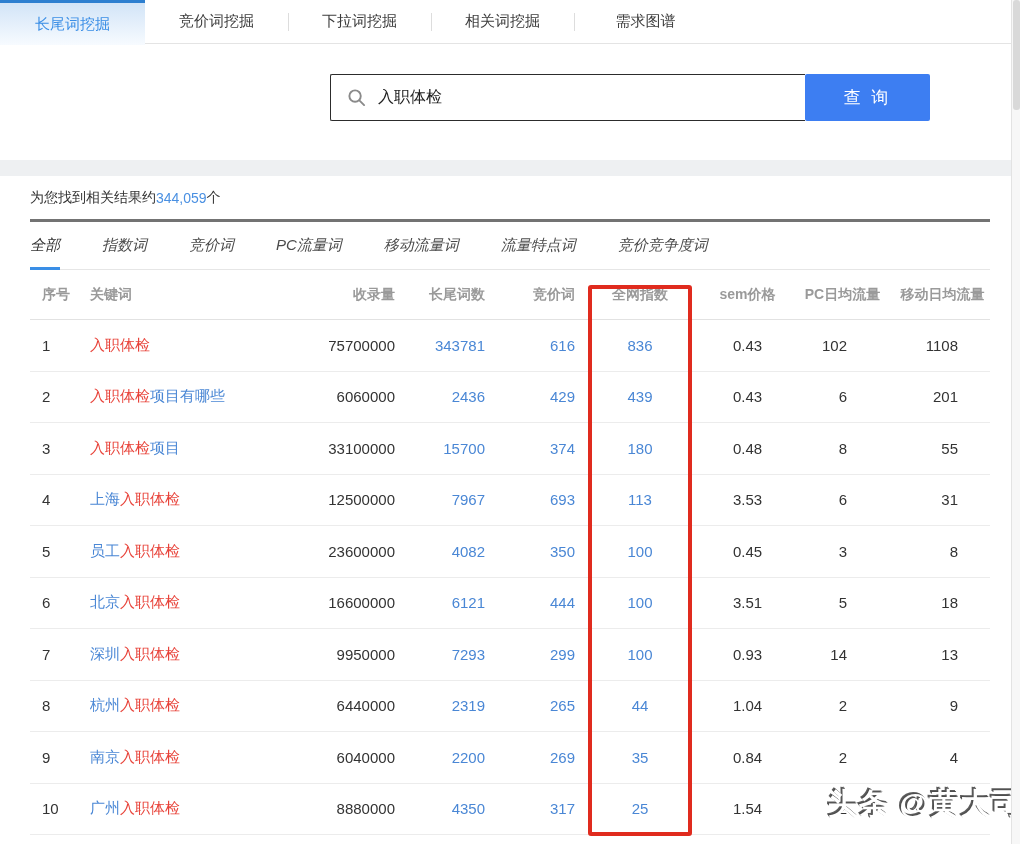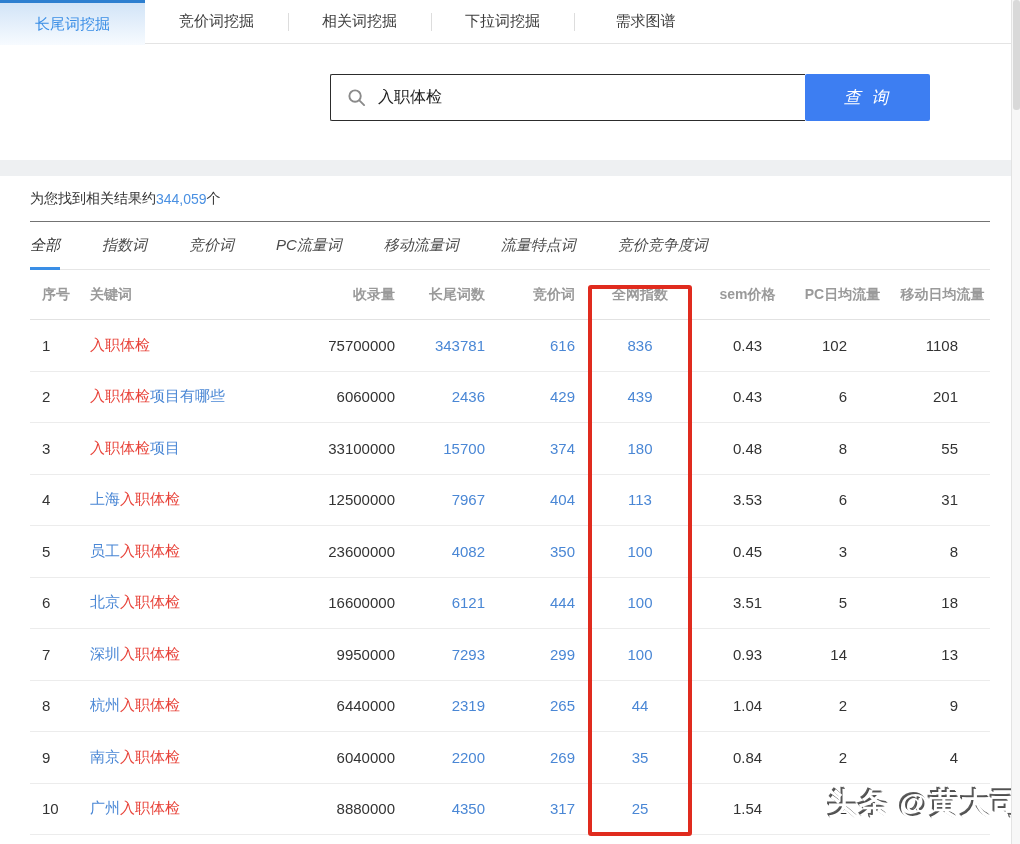--- a/index.html
+++ b/index.html
@@ -19,28 +19,28 @@
 
   
   .search-section { position:relative; height:116px; background:#fff; }
   .search-box { position:absolute; left:330px; top:30px; width:600px; height:47px; display:flex; }
   .input-wrap { flex:1; display:flex; align-items:center; background:#fff;
     border:1px solid #2c2c2c; border-right:none; border-radius:2px 0 0 2px; }
   .input-wrap svg { margin-left:16px; flex:none; }
   .search-input { flex:1; border:none; outline:none; font-size:16px; color:#222;
     margin:0 10px 0 12px; font-family:inherit; background:transparent; }
   .search-btn { width:125px; border:none; background:#3d7ef2; color:#fff;
-    font-size:17px; letter-spacing:3px; border-radius:2px; cursor:pointer; font-family:inherit;font-style:italic; }
+    font-size:17px; letter-spacing:3px; border-radius:2px; cursor:pointer; font-family:inherit; }
 
   .gray-band { height:16px; background:#eef0f2; }
 
   
   .card { position:relative; height:668px; background:#fff; padding:0 30px; }
   .results-line { height:46px; display:flex; align-items:center;
-    font-size:14px; color:#333; border-bottom:1px solid #737373; }
+    font-size:14px; color:#333; border-bottom:3px solid #737373; }
   .results-count { color:#4a90e2; }
 
   .filter-tabs { height:48px; display:flex; align-items:center; gap:42px;
     border-bottom:1px solid #e6e6e6; font-size:15px;font-style:italic; }
   .filter-tab { color:#4a4a4a; cursor:pointer; height:100%; display:flex; align-items:center;
     border-bottom:3px solid transparent; margin-bottom:-2px; }
   .filter-tab.active { color:#333; border-bottom-color:#3a8ee6; }
 
   
   .t-header, .trow { display:grid;
@@ -79,22 +79,22 @@
 </style>
 </head>
 <body>
 
 <div class="page">
 
   <div class="navbar">
 
   <div class="nav-tab active">长尾词挖掘</div>
       <div class="nav-tab">竞价词挖掘</div>
+      <div class="nav-tab">下拉词挖掘</div>
       <div class="nav-tab">相关词挖掘</div>
-      <div class="nav-tab">下拉词挖掘</div>
       <div class="nav-tab">需求图谱</div>
     </div>
 
   <div class="search-section">
     <div class="search-box">
       <div class="input-wrap">
         <svg width="19" height="19" viewBox="0 0 20 20">
           <circle cx="8.5" cy="8.5" r="6" fill="none" stroke="#8a8a8a" stroke-width="2"></circle>
           <line x1="13" y1="13" x2="18" y2="18" stroke="#8a8a8a" stroke-width="2" stroke-linecap="round"></line>
         </svg>
@@ -169,21 +169,21 @@
           <div class="td al-c link">180</div>
           <div class="td al-c dark">0.48</div>
           <div class="td al-pc dark">8</div>
           <div class="td al-mob dark">55</div>
         </div>
         <div class="trow">
           <div class="td al-l pad dark">4</div>
           <div class="td al-l"><span class="kw"><span class="blue">上海</span><span class="red">入职体检</span></span></div>
           <div class="td al-r dark">12500000</div>
           <div class="td al-r link">7967</div>
-          <div class="td al-r link">404</div>
+          <div class="td al-r link">693</div>
           <div class="td al-c link">113</div>
           <div class="td al-c dark">3.53</div>
           <div class="td al-pc dark">6</div>
           <div class="td al-mob dark">31</div>
         </div>
         <div class="trow">
           <div class="td al-l pad dark">5</div>
           <div class="td al-l"><span class="kw"><span class="blue">员工</span><span class="red">入职体检</span></span></div>
           <div class="td al-r dark">23600000</div>
           <div class="td al-r link">4082</div>

